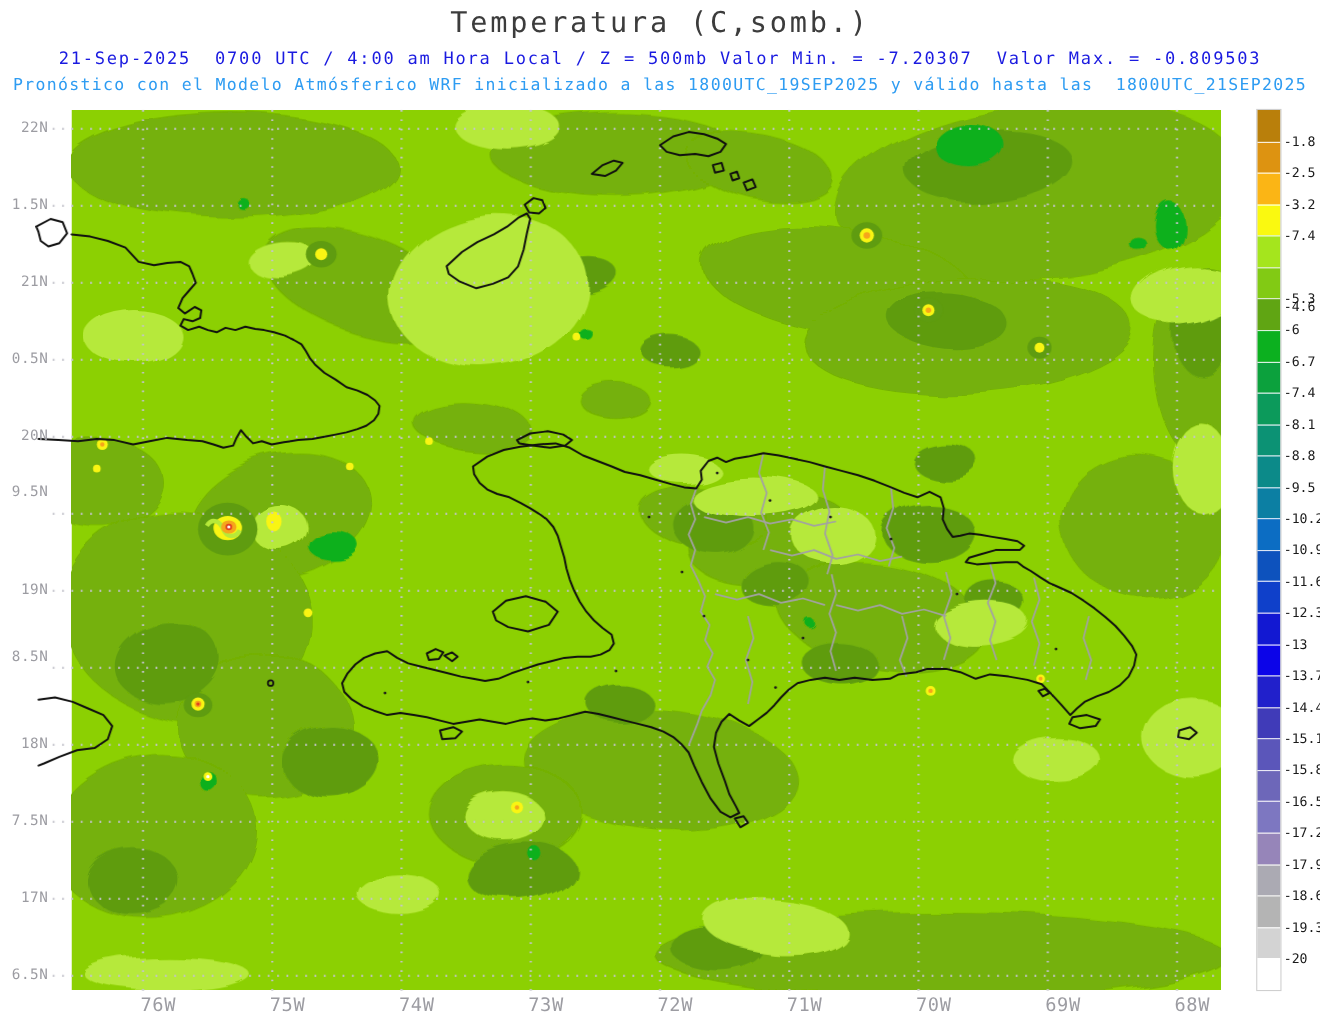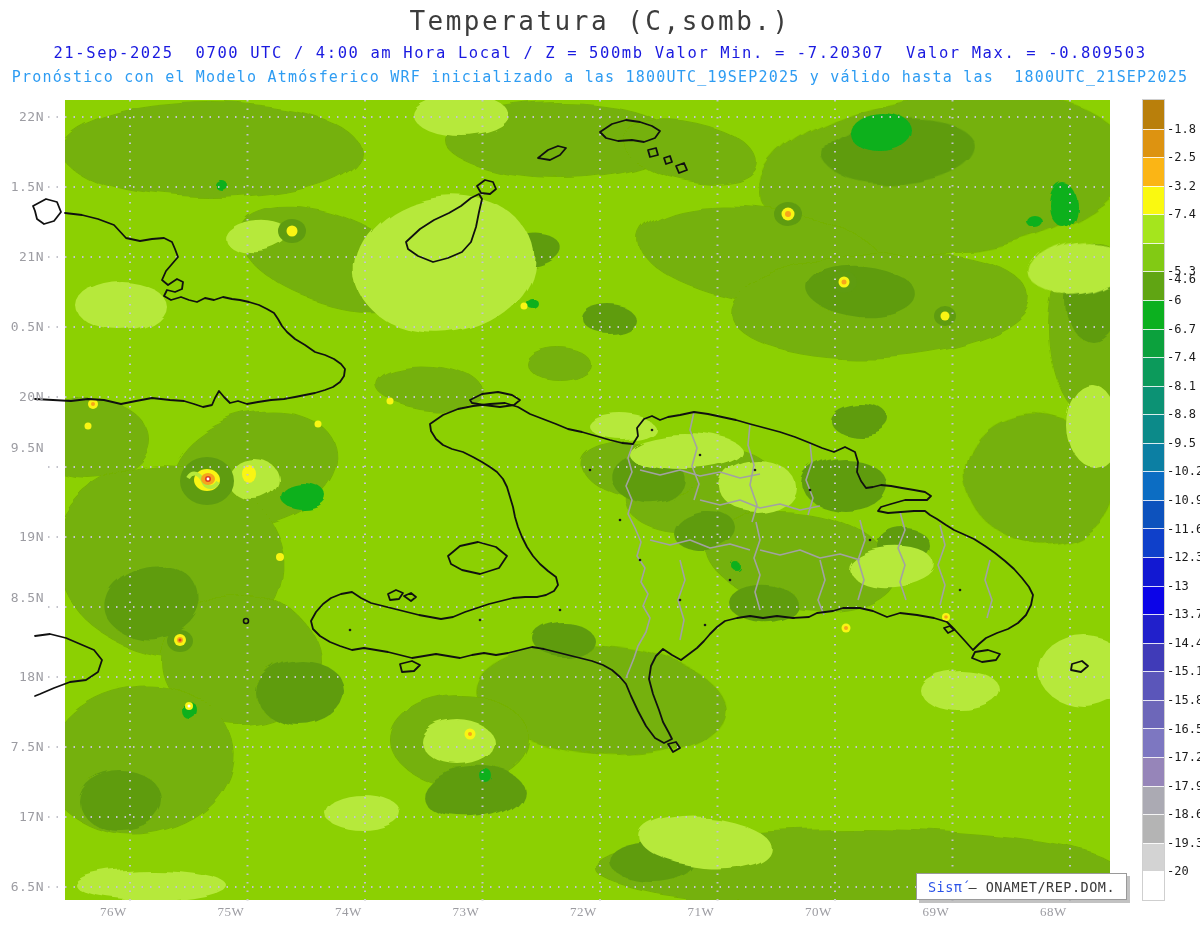--- a/index.html
+++ b/index.html
@@ -16,22 +16,22 @@
   #map{position:absolute;left:0;top:0;}
   .coast{fill:none;stroke:var(--coast,#101010);stroke-width:1.8;stroke-linejoin:round;stroke-linecap:round;}
   .prov{fill:none;stroke:var(--prov,#a2a2a2);stroke-width:1.6;stroke-linejoin:round;}
   .o{fill:var(--p-olive);} .d{fill:var(--p-dark);} .l{fill:var(--p-light);}
   .g{fill:var(--p-green);} .base{fill:var(--p-base);}
   .sy{fill:var(--p-yellow);} .so{fill:var(--p-orange);} .sr{fill:var(--p-red);} .sw{fill:#ffffff;}
   .grid{stroke:var(--grid,#c4c4cc);stroke-width:2;stroke-dasharray:1.5 7;fill:none;}
   
   .lat{position:absolute;left:2px;width:42px;text-align:right;font-size:13px;
        color:var(--ax,#9c9ca2);letter-spacing:0.5px;}
-  .lon{position:absolute;top:904px;width:60px;text-align:left;font-size:13px;
-       color:var(--ax,#9c9ca2);letter-spacing:0.5px;font-family:Liberation Serif, serif;}
+  .lon{position:absolute;top:904px;width:60px;text-align:right;font-size:17px;
+       color:var(--ax,#9c9ca2);letter-spacing:0.5px;}
   
   #cbar{position:absolute;left:1143px;top:100px;width:21px;height:800px;
         outline:1px solid #cfcfcf;background:#fff;}
   .cseg{width:21px;}
   .cseg + .cseg{border-top:1.5px solid rgba(255,255,255,0.85);box-sizing:border-box;}
   .clab{position:absolute;left:1167px;font-size:12px;color:var(--cl,#1a1a1a);letter-spacing:0px;}
   
   #wm{position:absolute;left:916px;top:873px;width:209px;height:25px;background:#ffffff;
       border:1px solid #9a9a9a;box-shadow:3px 3px 0 rgba(120,120,120,0.45);
       display:flex;align-items:center;justify-content:center;font-size:13.5px;letter-spacing:0.5px;}
@@ -335,18 +335,14 @@
       <span class="clab" style="top: 664.429px;">-15.1</span>
       <span class="clab" style="top: 693px;">-15.8</span>
       <span class="clab" style="top: 721.571px;">-16.5</span>
       <span class="clab" style="top: 750.143px;">-17.2</span>
       <span class="clab" style="top: 778.714px;">-17.9</span>
       <span class="clab" style="top: 807.286px;">-18.6</span>
       <span class="clab" style="top: 835.857px;">-19.3</span>
       <span class="clab" style="top: 864.429px;">-20</span>
     </div>
 
-  <div id="wm">
-    <span class="brand">Sisπ́</span>
-    <span class="org">– ONAMET/REP.DOM.</span>
-  </div>
 
 </div>
 
 </body></html>

